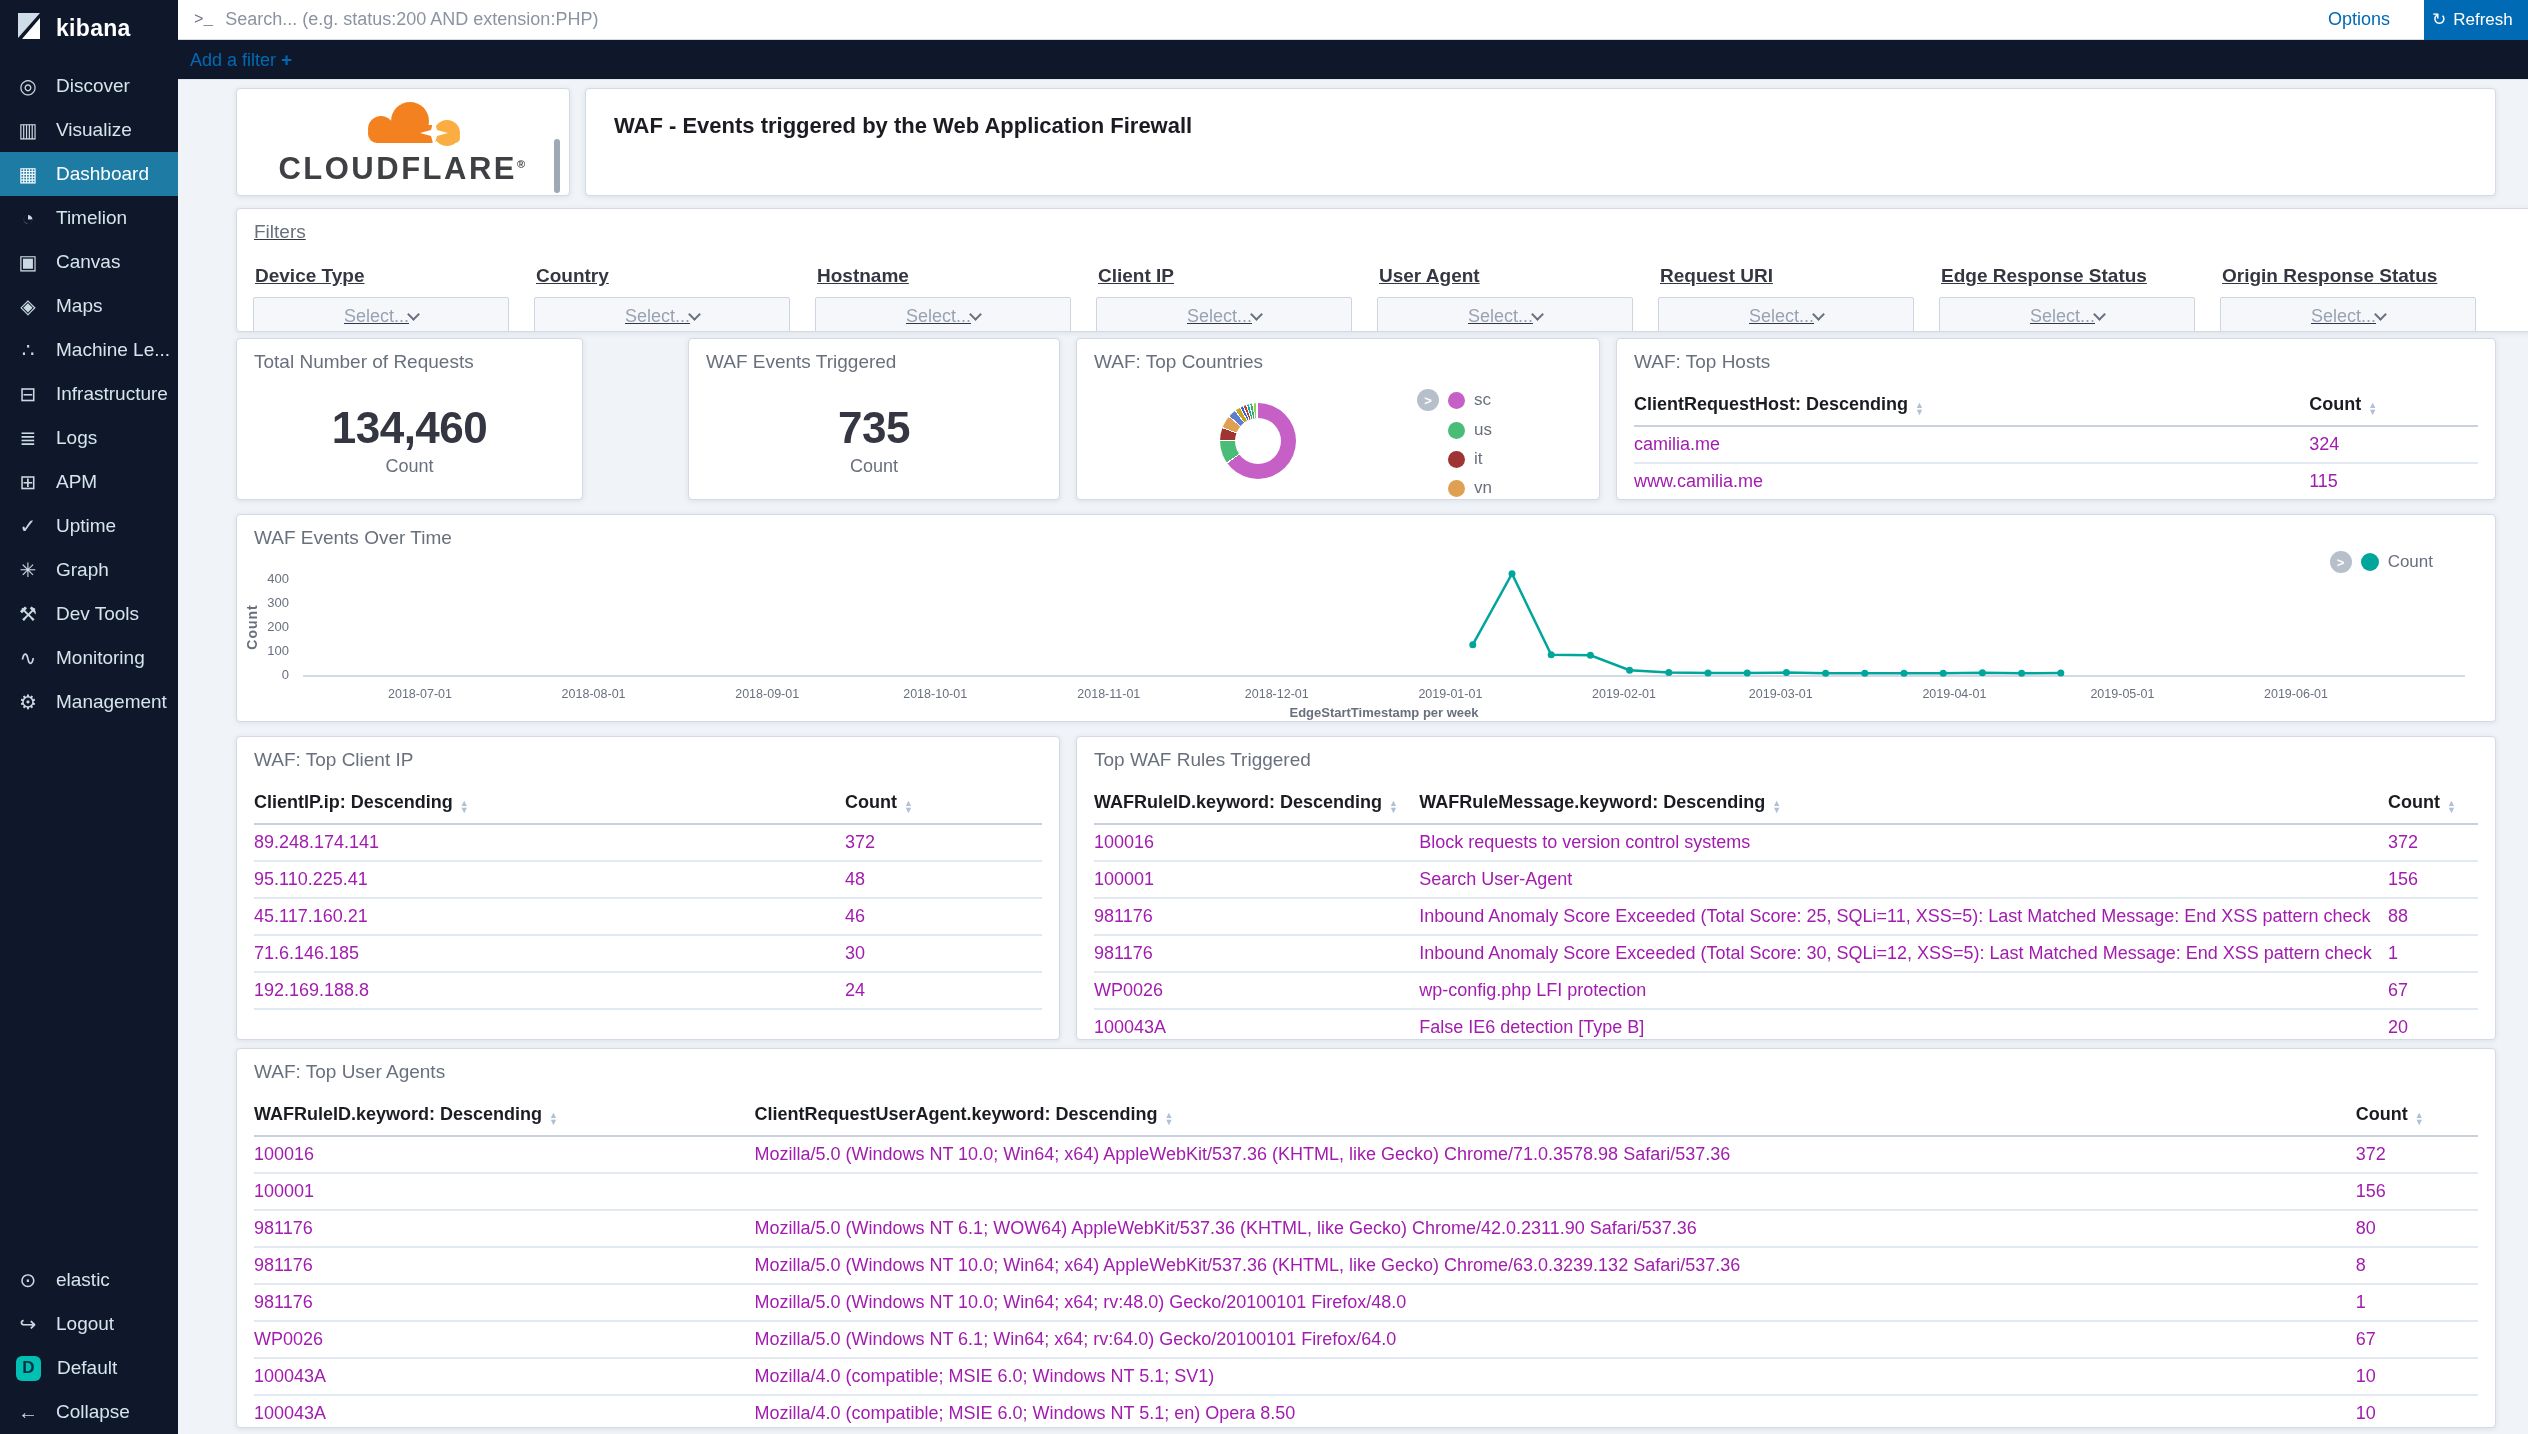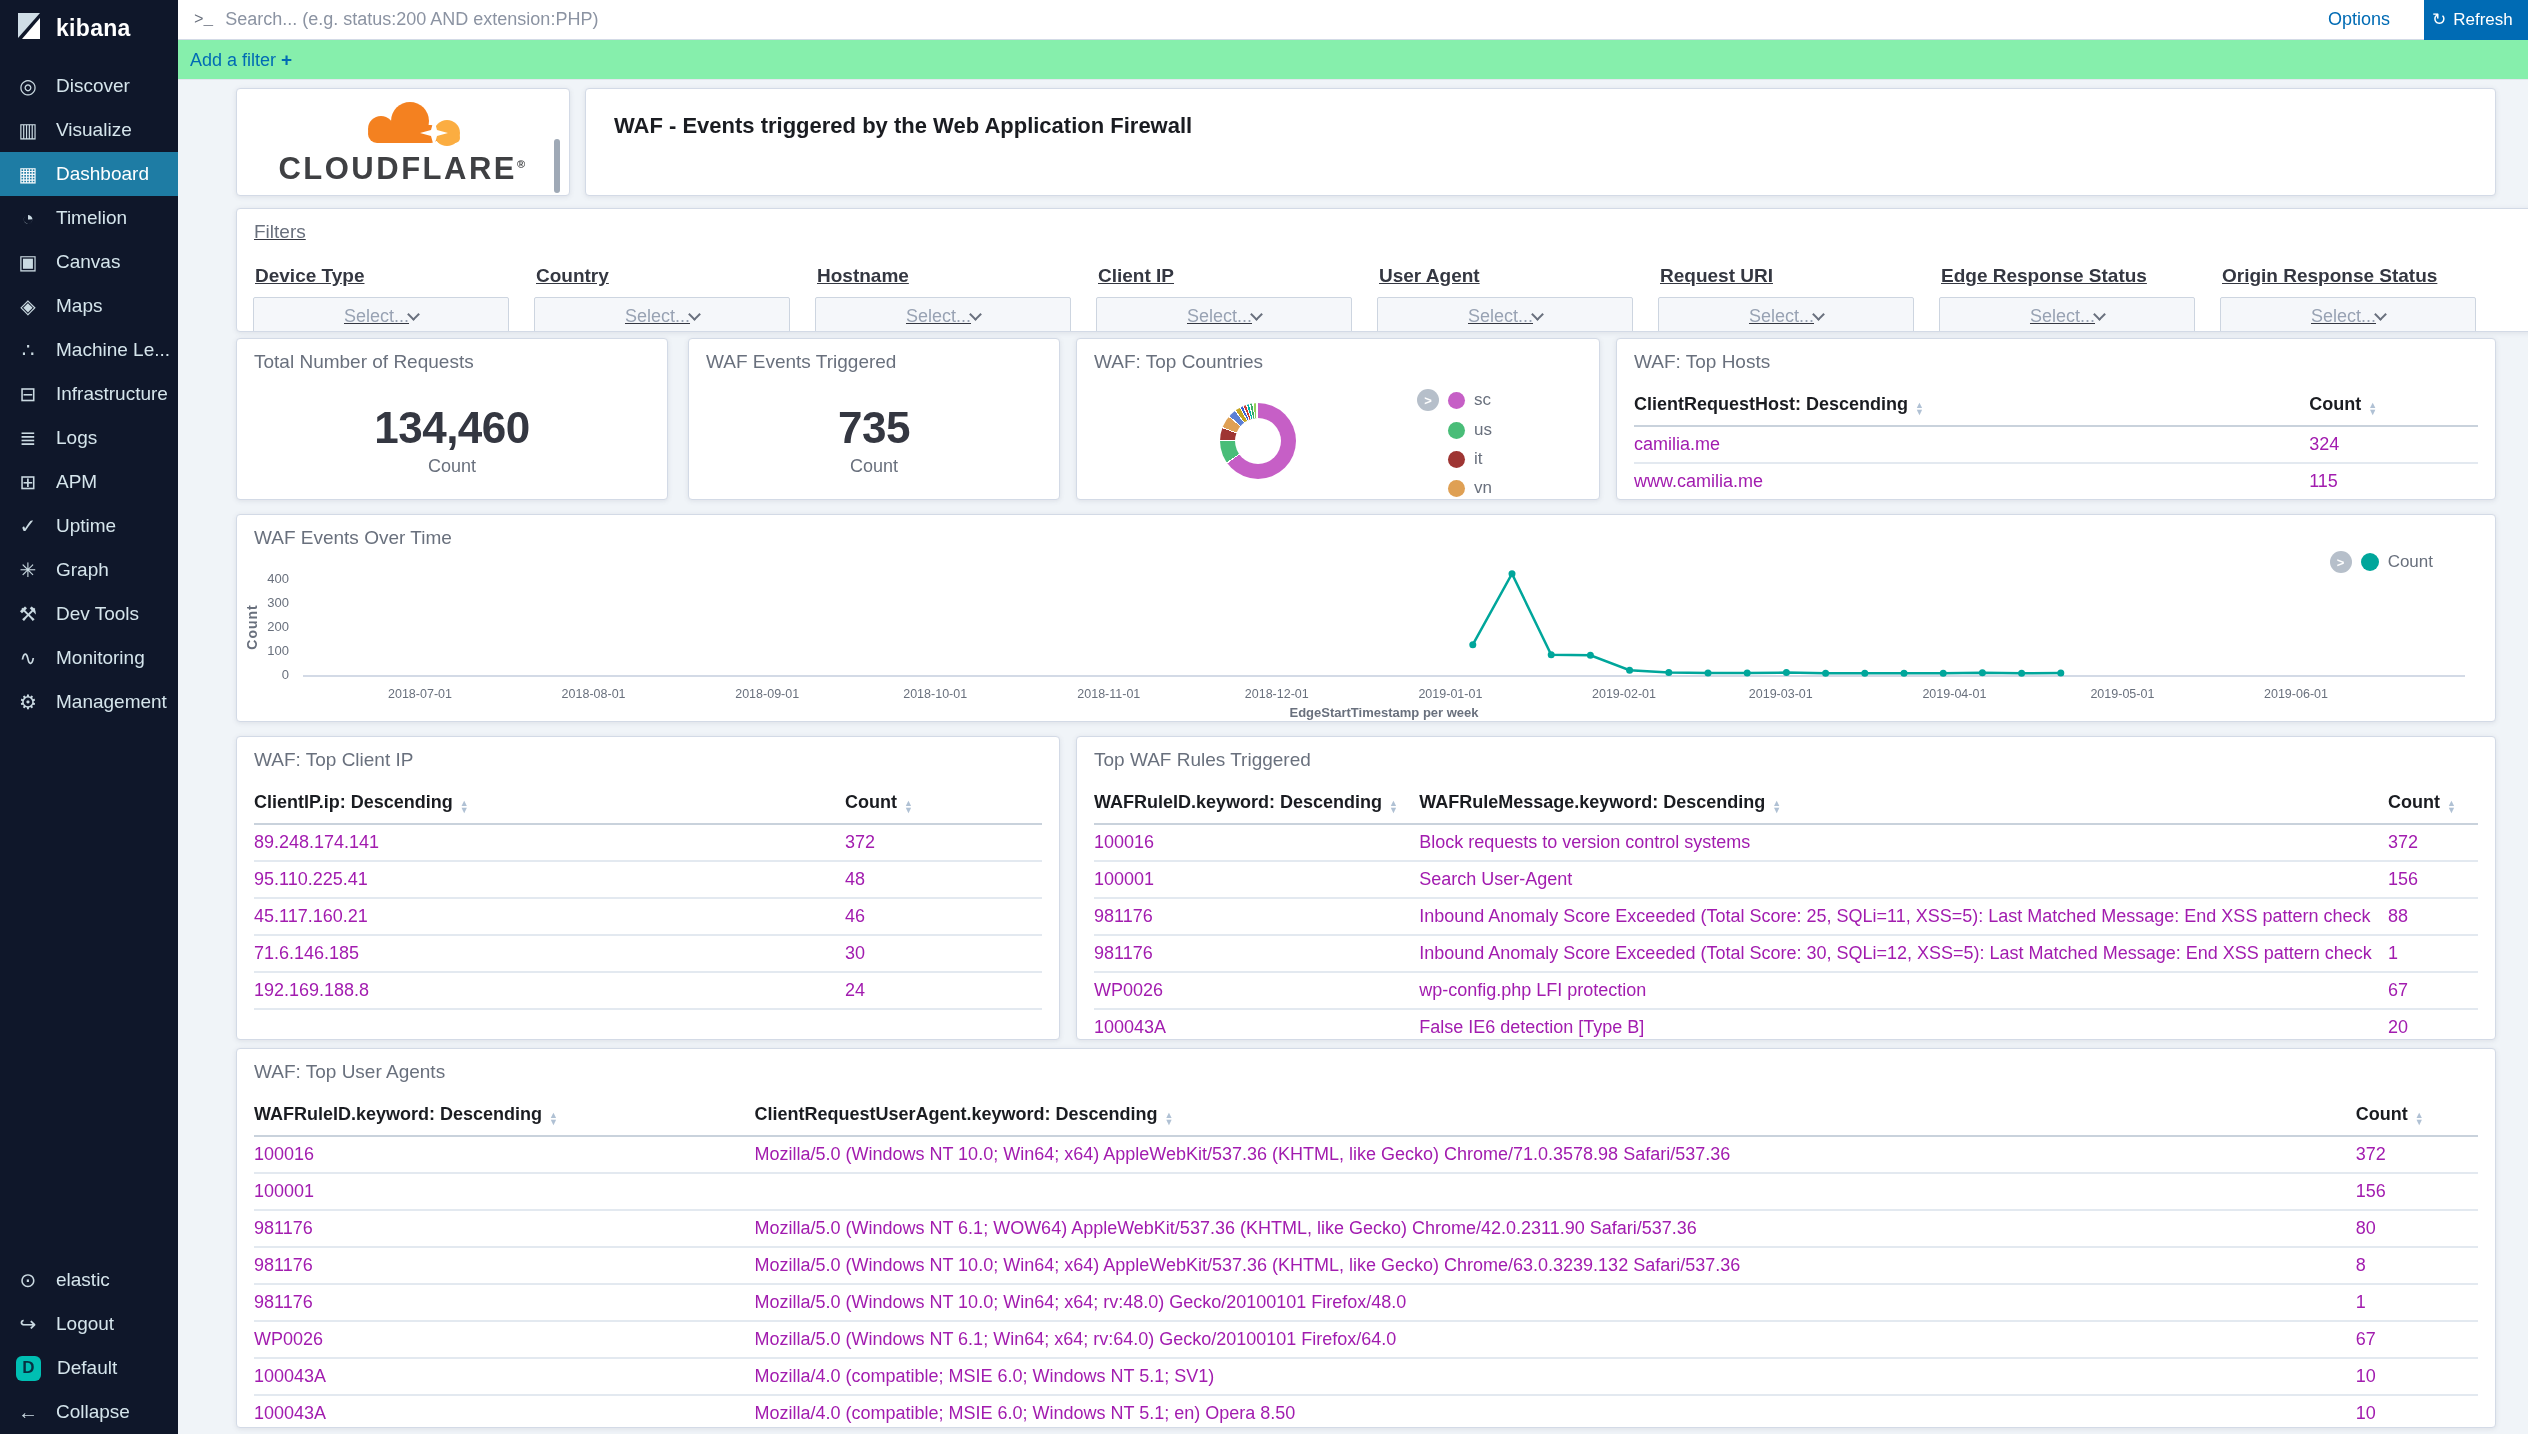--- a/index.html
+++ b/index.html
@@ -24,21 +24,21 @@
   .main{margin-left:178px;}
   .topbar{height:40px;background:#fff;border-bottom:1px solid #d3dae6;display:flex;align-items:center;}
   .console-glyph{font-family:"Liberation Mono",monospace;font-size:16px;color:#69707d;padding:0 12px 0 16px;}
   .search-input{flex:1;border:none;outline:none;font-size:18px;color:#343741;background:transparent;
     font-family:"Liberation Sans",sans-serif;}
   .search-input::placeholder{color:#8b93a2;}
   .options-link{color:#006bb4;font-size:18px;text-decoration:none;margin:0 34px 0 20px;cursor:pointer;white-space:nowrap;}
   .refresh-btn{height:40px;width:104px;background:#006bb4;color:#fff;border:none;font-size:17px;
     display:flex;align-items:center;gap:7px;padding:0 8px;cursor:pointer;white-space:nowrap;flex:none;overflow:hidden;
     font-family:"Liberation Sans",sans-serif;}
-  .filterbar{height:40px;background:#86efac;border-bottom:1px solid #e2e7ee;display:flex;align-items:center;padding-left:12px;}
+  .filterbar{height:40px;background:#0f172a;border-bottom:1px solid #e2e7ee;display:flex;align-items:center;padding-left:12px;}
   .add-filter{color:#006bb4;font-size:18px;cursor:pointer;}
   .add-filter b{font-size:19px;}
 
   
   .content{position:relative;height:1354px;background:#f0f4f8;}
   .panel{position:absolute;background:#fff;border:1px solid #d3dae6;border-radius:4px;
     box-shadow:0 1px 5px rgba(70,85,110,.12);overflow:hidden;}
   .panel-title{font-size:19px;color:#69707d;padding:12px 17px 0;white-space:nowrap;}
 
   
@@ -279,21 +279,21 @@
           <div class="filter-group">
             <span class="filter-label">Origin Response Status</span>
             <div class="select-box">
               <span class="select-placeholder">Select...</span>
               <span class="caret"></span>
             </div>
           </div>
         </div>
     </div>
 
-    <div class="panel" style="left:58px;top:258px;width:432px;height:162px;">
+    <div class="panel" style="left:58px;top:258px;width:347px;height:162px;">
       <div class="panel-title">Total Number of Requests</div>
       <div class="metric-value">134,460</div>
       <div class="metric-label">Count</div>
     </div>
 
     <div class="panel" style="left:510px;top:258px;width:372px;height:162px;">
       <div class="panel-title">WAF Events Triggered</div>
       <div class="metric-value">735</div>
       <div class="metric-label">Count</div>
     </div>

